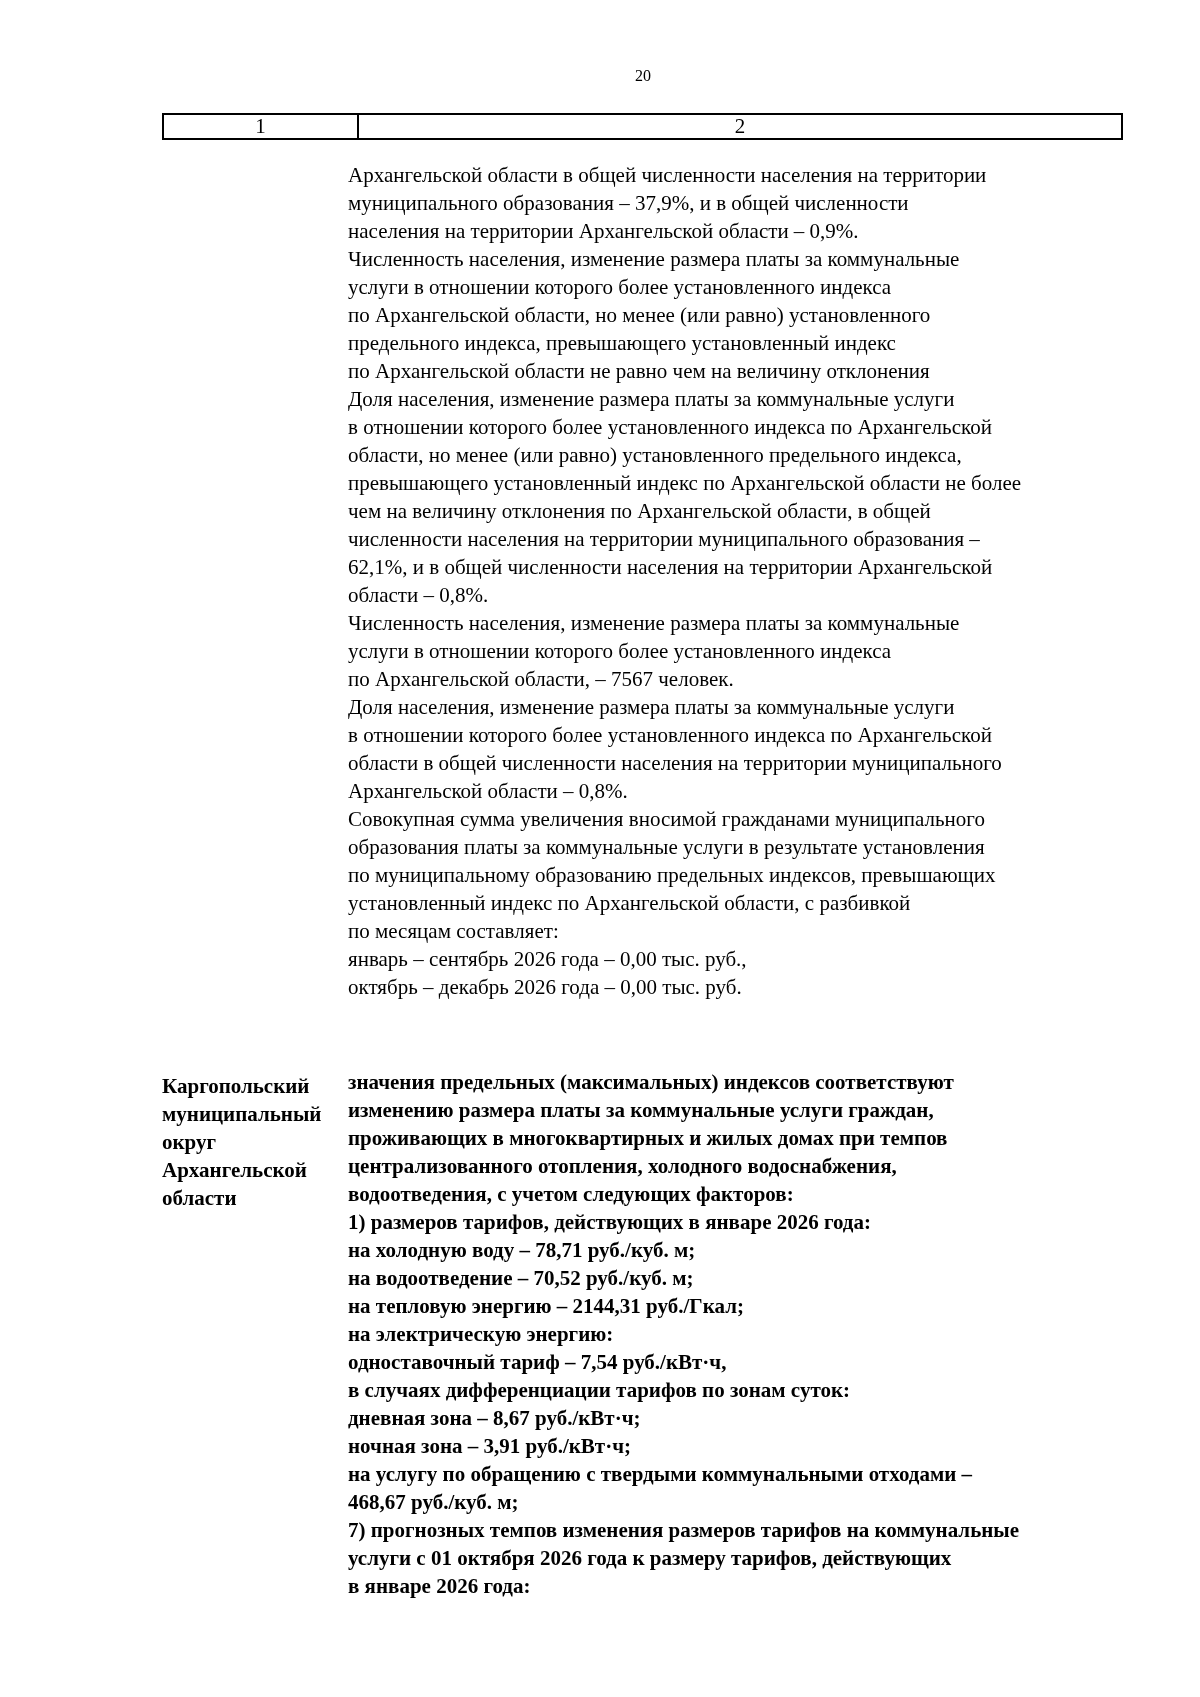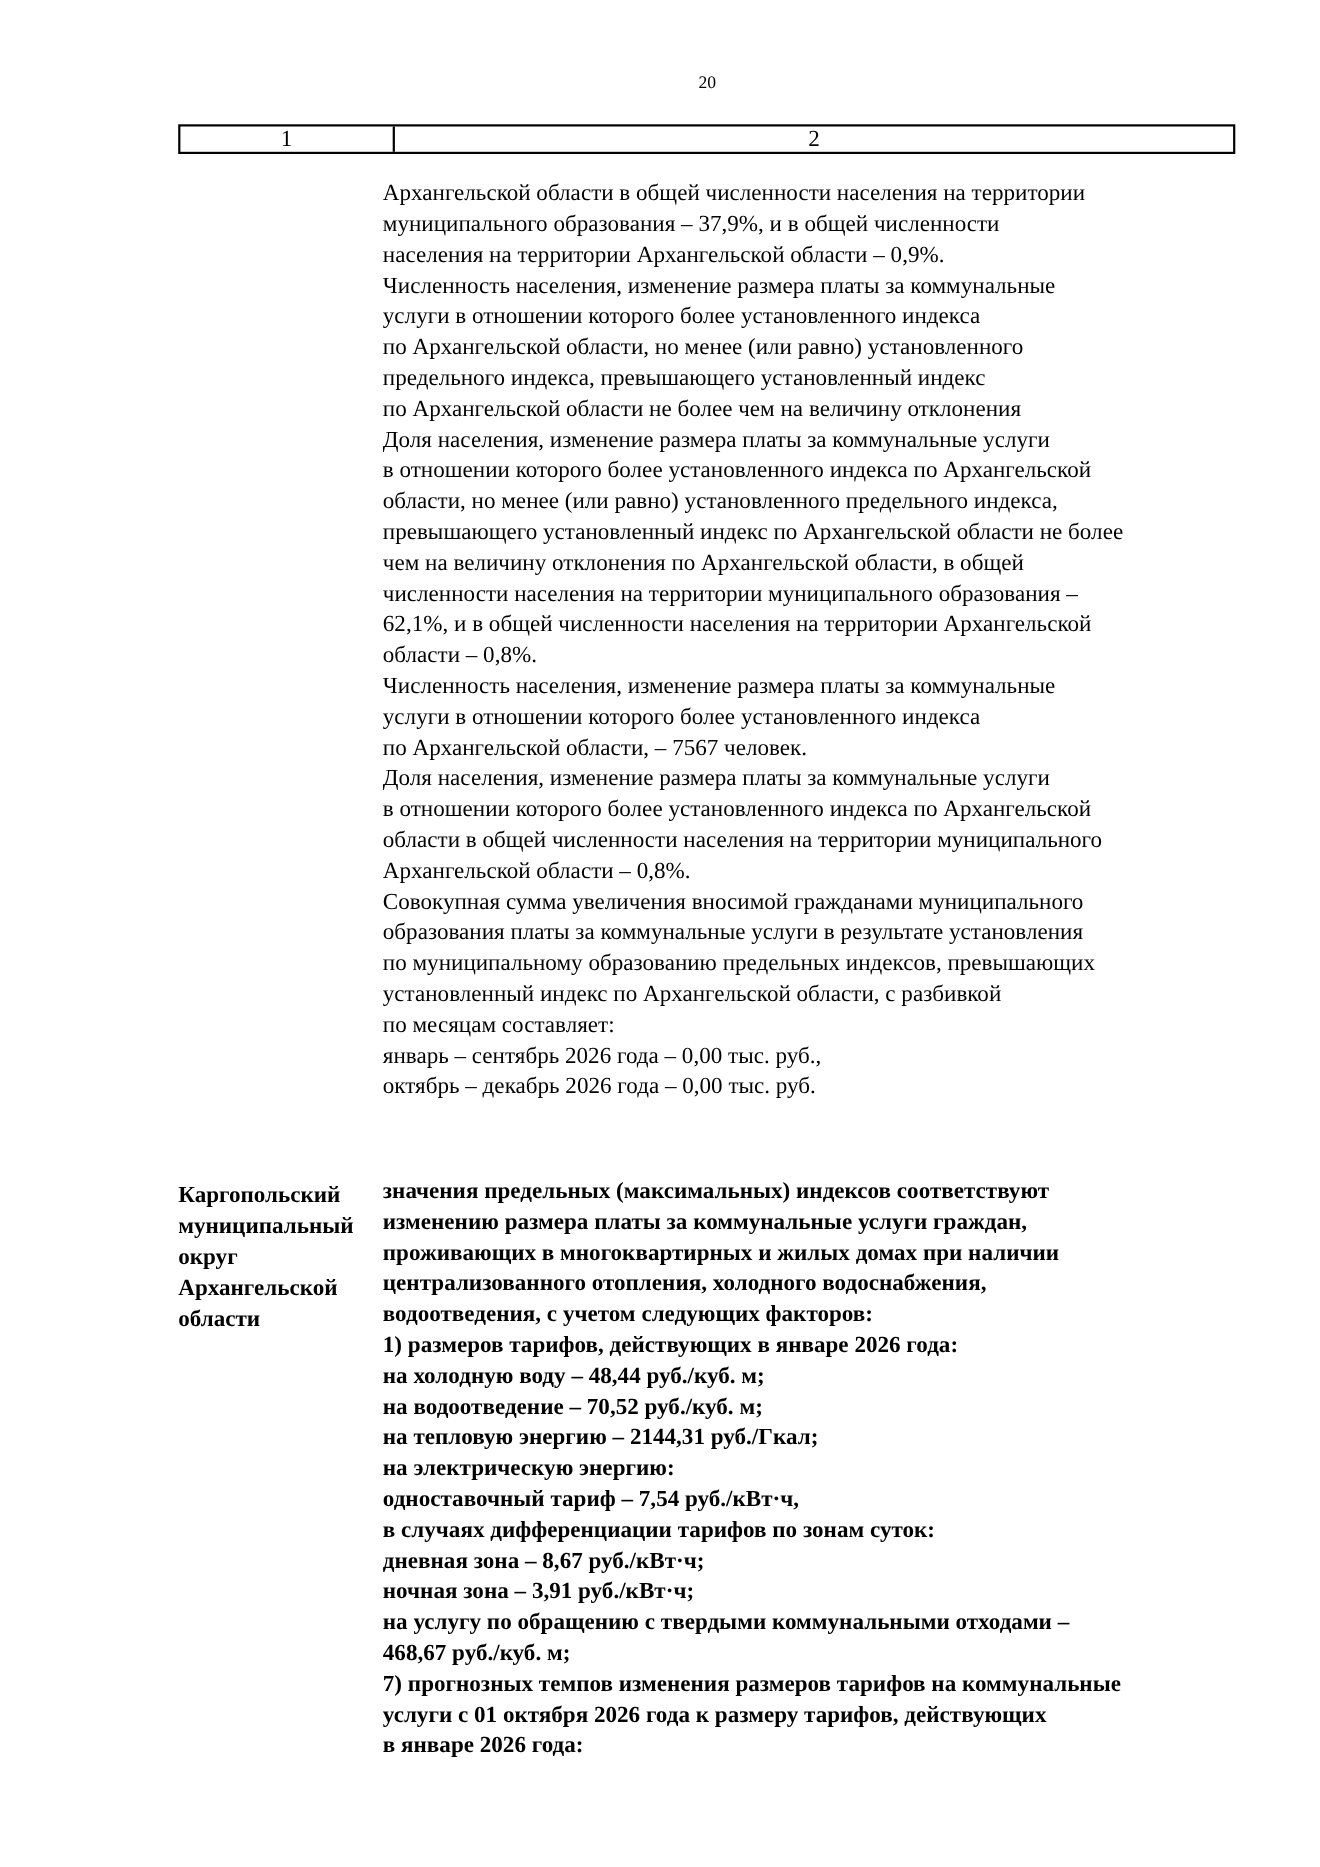--- a/index.html
+++ b/index.html
@@ -75,21 +75,21 @@
   </div>
 
   <div class="textblock row1-col2">
       <div class="line">Архангельской области в общей численности населения на территории</div>
       <div class="line">муниципального образования – 37,9%, и в общей численности</div>
       <div class="line">населения на территории Архангельской области – 0,9%.</div>
       <div class="line">Численность населения, изменение размера платы за коммунальные</div>
       <div class="line">услуги в отношении которого более установленного индекса</div>
       <div class="line">по Архангельской области, но менее (или равно) установленного</div>
       <div class="line">предельного индекса, превышающего установленный индекс</div>
-      <div class="line">по Архангельской области не более чем на величину отклонения</div>
+      <div class="line">по Архангельской области не равно чем на величину отклонения</div>
       <div class="line">Доля населения, изменение размера платы за коммунальные услуги</div>
       <div class="line">в отношении которого более установленного индекса по Архангельской</div>
       <div class="line">области, но менее (или равно) установленного предельного индекса,</div>
       <div class="line">превышающего установленный индекс по Архангельской области не более</div>
       <div class="line">чем на величину отклонения по Архангельской области, в общей</div>
       <div class="line">численности населения на территории муниципального образования –</div>
       <div class="line">62,1%, и в общей численности населения на территории Архангельской</div>
       <div class="line">области – 0,8%.</div>
       <div class="line">Численность населения, изменение размера платы за коммунальные</div>
       <div class="line">услуги в отношении которого более установленного индекса</div>
@@ -111,25 +111,25 @@
       <div class="line">Каргопольский</div>
       <div class="line">муниципальный</div>
       <div class="line">округ</div>
       <div class="line">Архангельской</div>
       <div class="line">области</div>
     </div>
 
   <div class="textblock row2-col2">
       <div class="line">значения предельных (максимальных) индексов соответствуют</div>
       <div class="line">изменению размера платы за коммунальные услуги граждан,</div>
-      <div class="line">проживающих в многоквартирных и жилых домах при наличии</div>
+      <div class="line">проживающих в многоквартирных и жилых домах при темпов</div>
       <div class="line">централизованного отопления, холодного водоснабжения,</div>
       <div class="line">водоотведения, с учетом следующих факторов:</div>
       <div class="line">1) размеров тарифов, действующих в январе 2026 года:</div>
-      <div class="line">на холодную воду – 48,44 руб./куб. м;</div>
+      <div class="line">на холодную воду – 78,71 руб./куб. м;</div>
       <div class="line">на водоотведение – 70,52 руб./куб. м;</div>
       <div class="line">на тепловую энергию – 2144,31 руб./Гкал;</div>
       <div class="line">на электрическую энергию:</div>
       <div class="line">одноставочный тариф – 7,54 руб./кВт·ч,</div>
       <div class="line">в случаях дифференциации тарифов по зонам суток:</div>
       <div class="line">дневная зона – 8,67 руб./кВт·ч;</div>
       <div class="line">ночная зона – 3,91 руб./кВт·ч;</div>
       <div class="line">на услугу по обращению с твердыми коммунальными отходами –</div>
       <div class="line">468,67 руб./куб. м;</div>
       <div class="line">7) прогнозных темпов изменения размеров тарифов на коммунальные</div>

